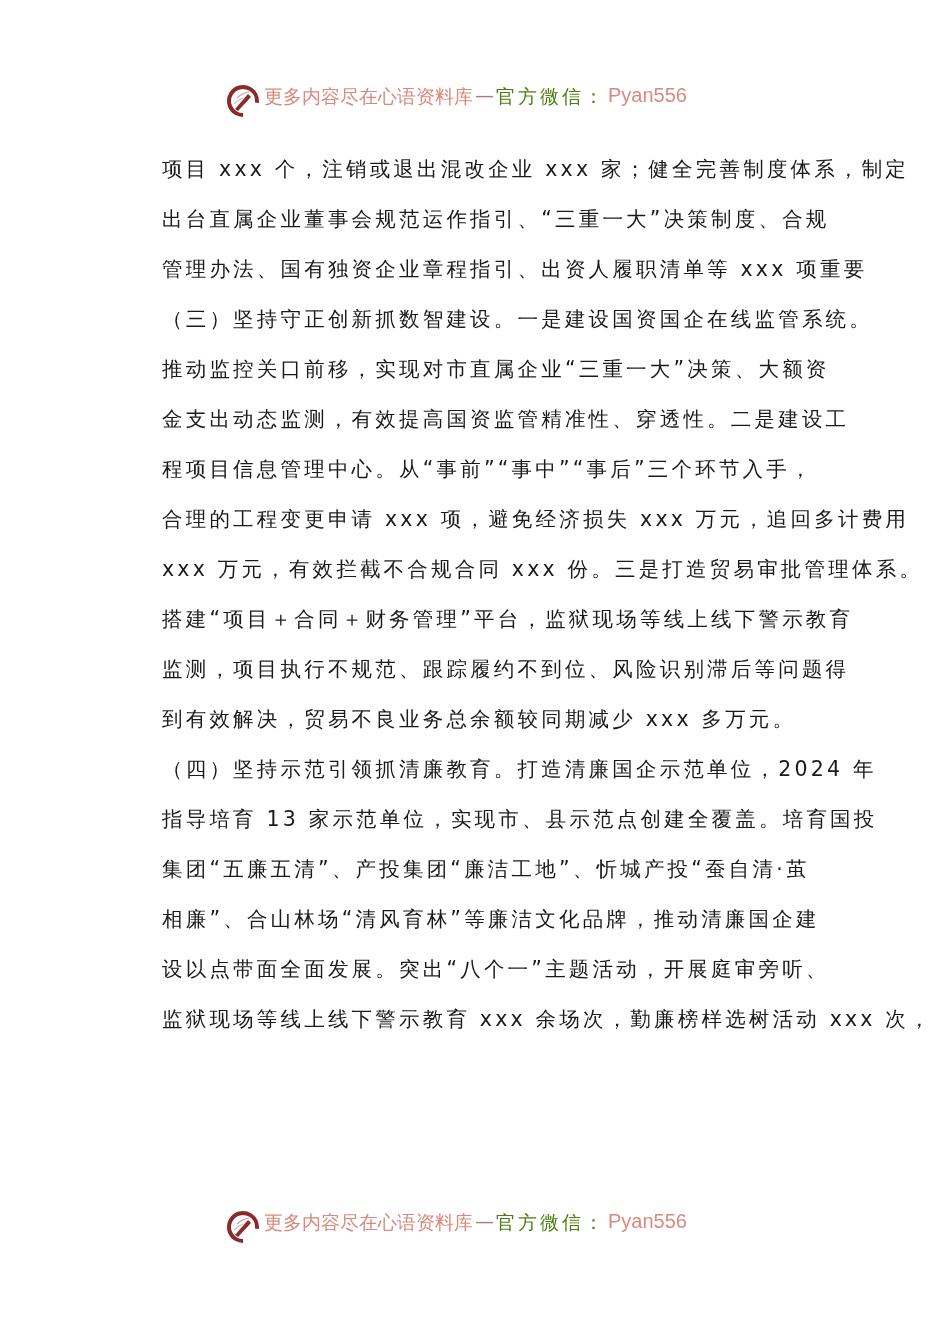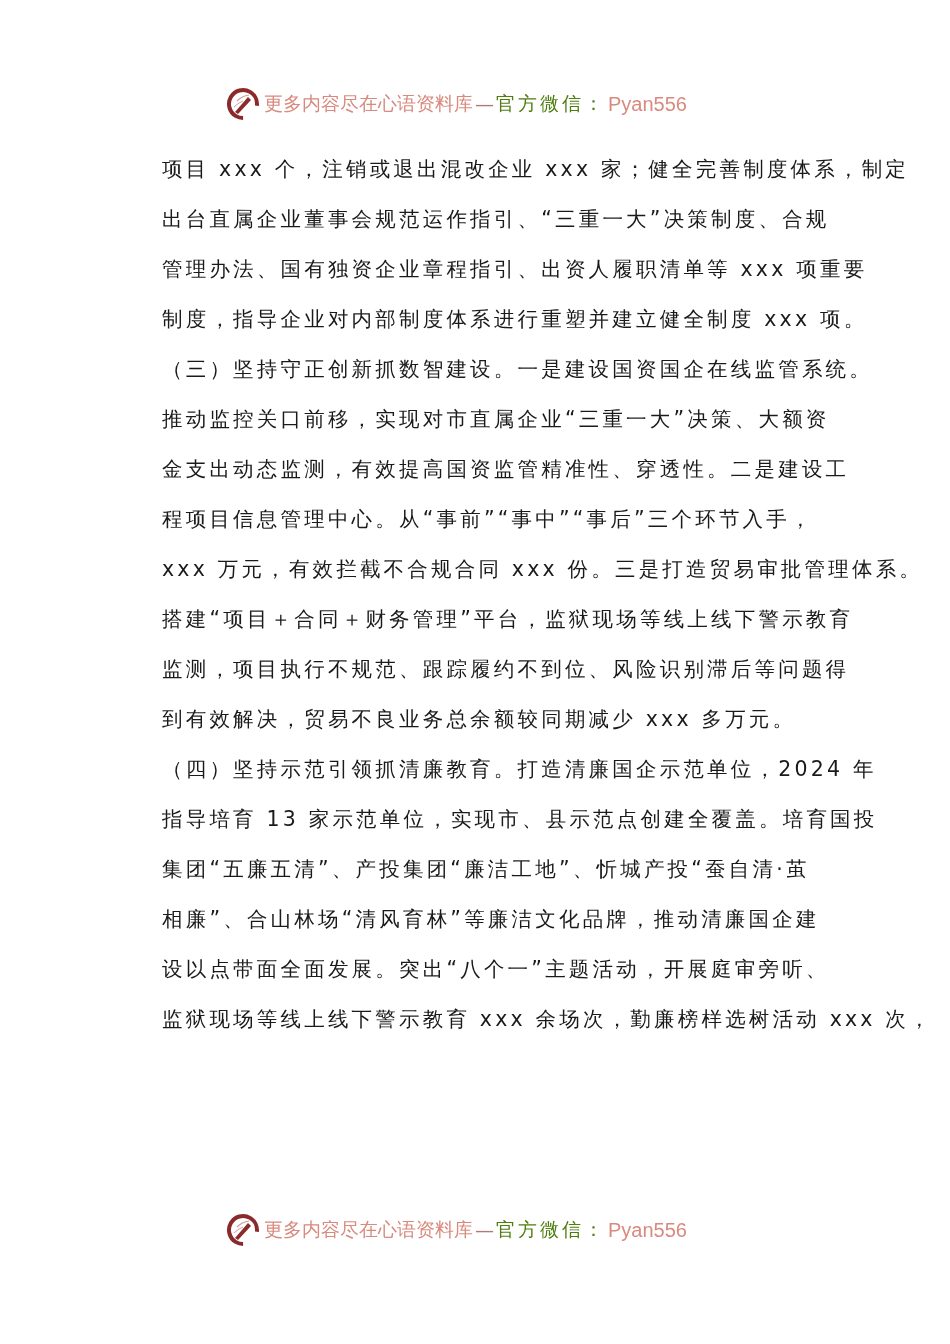--- a/index.html
+++ b/index.html
@@ -14,21 +14,20 @@
       overflow: hidden;
       font-family: "DejaVu Sans", "Liberation Sans", sans-serif;
       color: #1a1a1a;
     }
     .banner {
       position: absolute;
       left: 226px;
       width: 500px;
       height: 40px;
       display: flex;
-      align-items: center;
       white-space: nowrap;
     }
     .banner.top { top: 84px; }
     .banner.bottom { top: 1210px; }
     .logo {
       width: 34px;
       height: 34px;
       margin-right: 4px;
       flex: none;
     }
@@ -83,25 +82,25 @@
   <span class="site">更多内容尽在心语资料库</span>
   <span class="dash">—</span>
   <span class="wx">官方微信：</span>
   <span class="id">Pyan556</span>
 </div>
 
 <div class="content">
   <div class="line">项目 xxx 个，注销或退出混改企业 xxx 家；健全完善制度体系，制定</div>
   <div class="line">出台直属企业董事会规范运作指引、“三重一大”决策制度、合规</div>
   <div class="line">管理办法、国有独资企业章程指引、出资人履职清单等 xxx 项重要</div>
-  <div class="line">制度，指导企业对内部制度体系进行重塑并建立健全制度 xxx 项。</div>
   <div class="line">（三）坚持守正创新抓数智建设。一是建设国资国企在线监管系统。</div>
   <div class="line">推动监控关口前移，实现对市直属企业“三重一大”决策、大额资</div>
   <div class="line">金支出动态监测，有效提高国资监管精准性、穿透性。二是建设工</div>
   <div class="line">程项目信息管理中心。从“事前”“事中”“事后”三个环节入手，</div>
+  <div class="line">合理的工程变更申请 xxx 项，避免经济损失 xxx 万元，追回多计费用</div>
   <div class="line">xxx 万元，有效拦截不合规合同 xxx 份。三是打造贸易审批管理体系。</div>
   <div class="line">搭建“项目＋合同＋财务管理”平台，监狱现场等线上线下警示教育</div>
   <div class="line">监测，项目执行不规范、跟踪履约不到位、风险识别滞后等问题得</div>
   <div class="line">到有效解决，贸易不良业务总余额较同期减少 xxx 多万元。</div>
   <div class="line">（四）坚持示范引领抓清廉教育。打造清廉国企示范单位，2024 年</div>
   <div class="line">指导培育 13 家示范单位，实现市、县示范点创建全覆盖。培育国投</div>
   <div class="line">集团“五廉五清”、产投集团“廉洁工地”、忻城产投“蚕自清·茧</div>
   <div class="line">相廉”、合山林场“清风育林”等廉洁文化品牌，推动清廉国企建</div>
   <div class="line">设以点带面全面发展。突出“八个一”主题活动，开展庭审旁听、</div>
   <div class="line">监狱现场等线上线下警示教育 xxx 余场次，勤廉榜样选树活动 xxx 次，</div>

